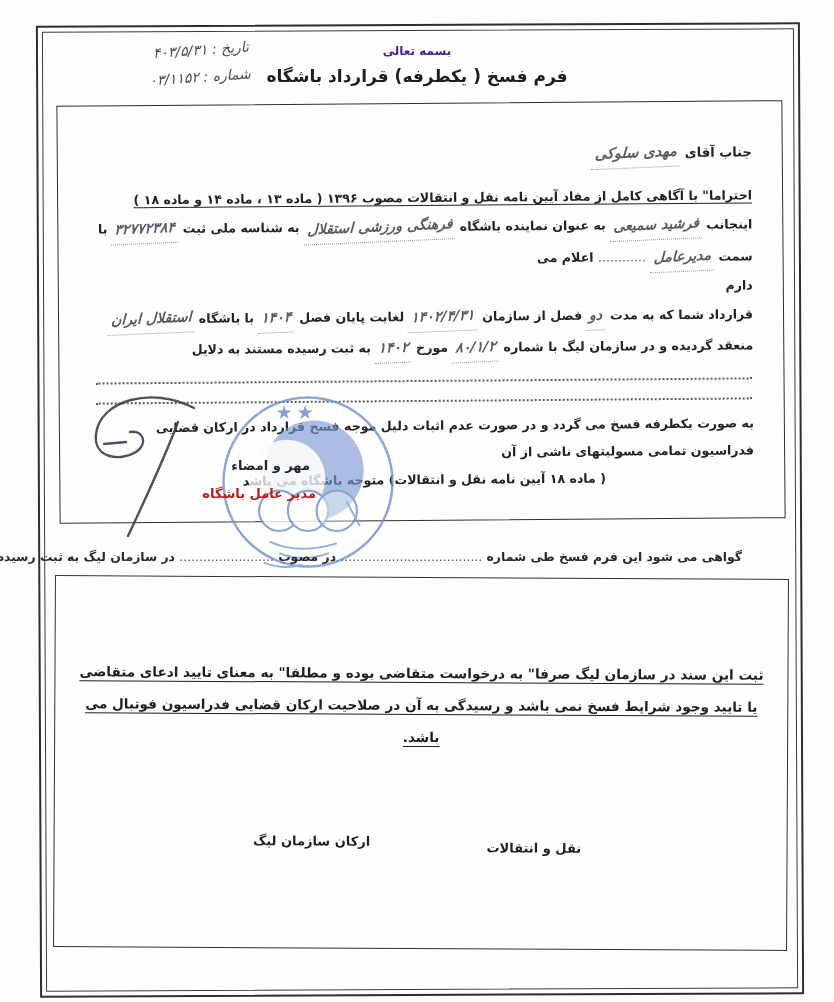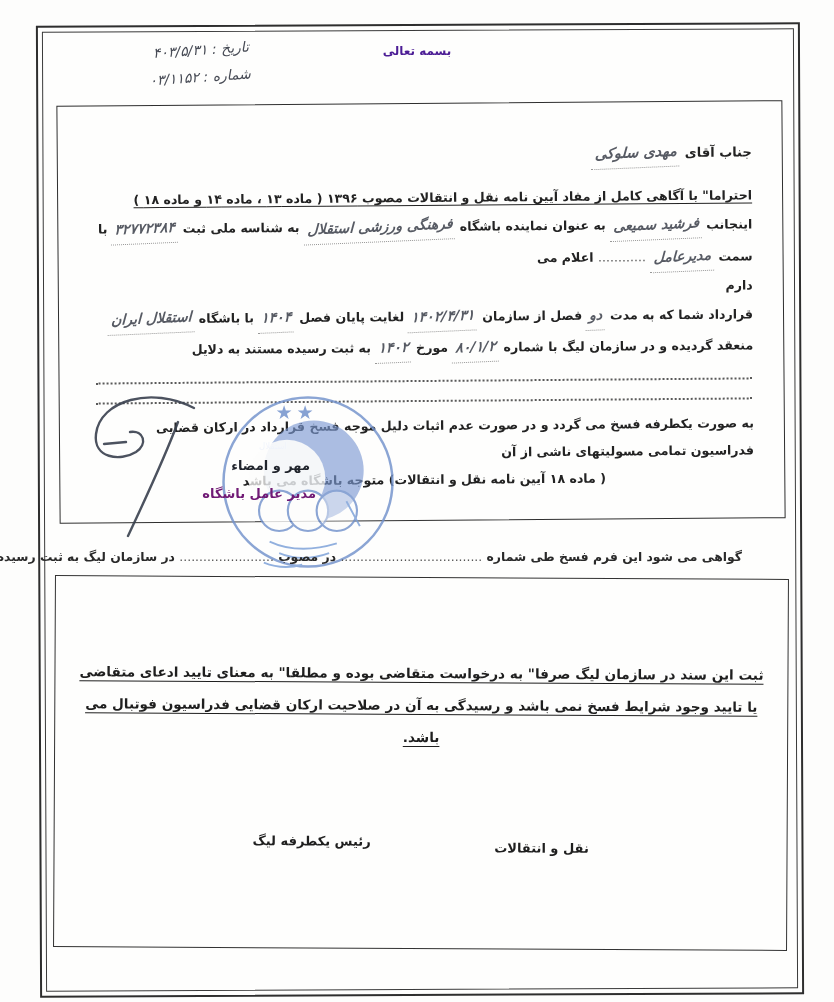--- a/index.html
+++ b/index.html
@@ -71,21 +71,21 @@
   .consequence .c2{display:block;text-align:center;}
   
   .stamp-wrap{position:absolute;left:212px;top:386px;width:192px;height:192px;pointer-events:none;}
   .sig-wrap{position:absolute;left:82px;top:392px;width:140px;height:150px;}
   .seal-label{
     position:absolute;left:214px;top:458px;width:96px;
     font-size:13px;font-weight:800;color:#20242c;
   }
   .ceo-label{
     position:absolute;left:196px;top:486px;width:120px;text-align:right;
-    font-size:13px;font-weight:800;color:#701a75;
+    font-size:13px;font-weight:800;color:#b91c1c;
   }
   
   .certify{
     position:absolute;top:549px;right:92px;left:70px;
     font-size:12.4px;font-weight:600;color:#2a2a2a;
     white-space:nowrap;
   }
   
   .lower-box{
     position:absolute;top:577px;left:54px;right:46px;height:372px;
@@ -95,32 +95,33 @@
   }
   .disclaimer{
     margin:80px 18px 0 18px;
     text-align:center;
     font-size:13.6px;font-weight:800;line-height:2.35;
     color:#1f1f1f;
     text-decoration:underline;
     text-underline-offset:4px;
   }
   .footer-label{position:absolute;font-size:13px;font-weight:800;color:#1f1f1f;}
-  .f-transfers{left:432px;top:262px;width:110px;text-align:center;}
+  .f-transfers{left:432px;top:262px;width:110px;text-align:left;}
   .f-league{left:192px;top:256px;width:130px;text-align:center;}
 </style>
 </head>
 <body>
 
 <div class="sheet">
   <div class="frame-outer">
     <div class="frame-inner"></div>
   </div>
 
   <div class="bismillah">بسمه تعالی</div>
+  <div class="form-title">فرم فسخ ( یکطرفه) قرارداد باشگاه</div>
 
   <div class="head-meta">
     <div class="row">
       <span class="lbl">تاریخ :</span>
       <span class="val">۴۰۳/۵/۳۱</span>
     </div>
     <div class="row">
       <span class="lbl">شماره :</span>
       <span class="val">۰۳/۱۱۵۲</span>
     </div>
@@ -207,15 +208,15 @@
     <span>گواهی می شود این فرم فسخ طی شماره</span>
     <span class="dots">....................................</span>
     <span>در مصوب</span>
     <span class="dots">........................</span>
     <span>در سازمان لیگ به ثبت رسیده است.</span>
   </div>
 
   <div class="lower-box">
     <div class="disclaimer">ثبت این سند در سازمان لیگ صرفا" به درخواست متقاضی بوده و مطلقا" به معنای تایید ادعای متقاضی یا تایید وجود شرایط فسخ نمی باشد و رسیدگی به آن در صلاحیت ارکان قضایی فدراسیون فوتبال می باشد.</div>
     <div class="footer-label f-transfers">نقل و انتقالات</div>
-    <div class="footer-label f-league">رئیس یکطرفه لیگ</div>
+    <div class="footer-label f-league">ارکان سازمان لیگ</div>
   </div>
 </div>
 
 </body></html>

